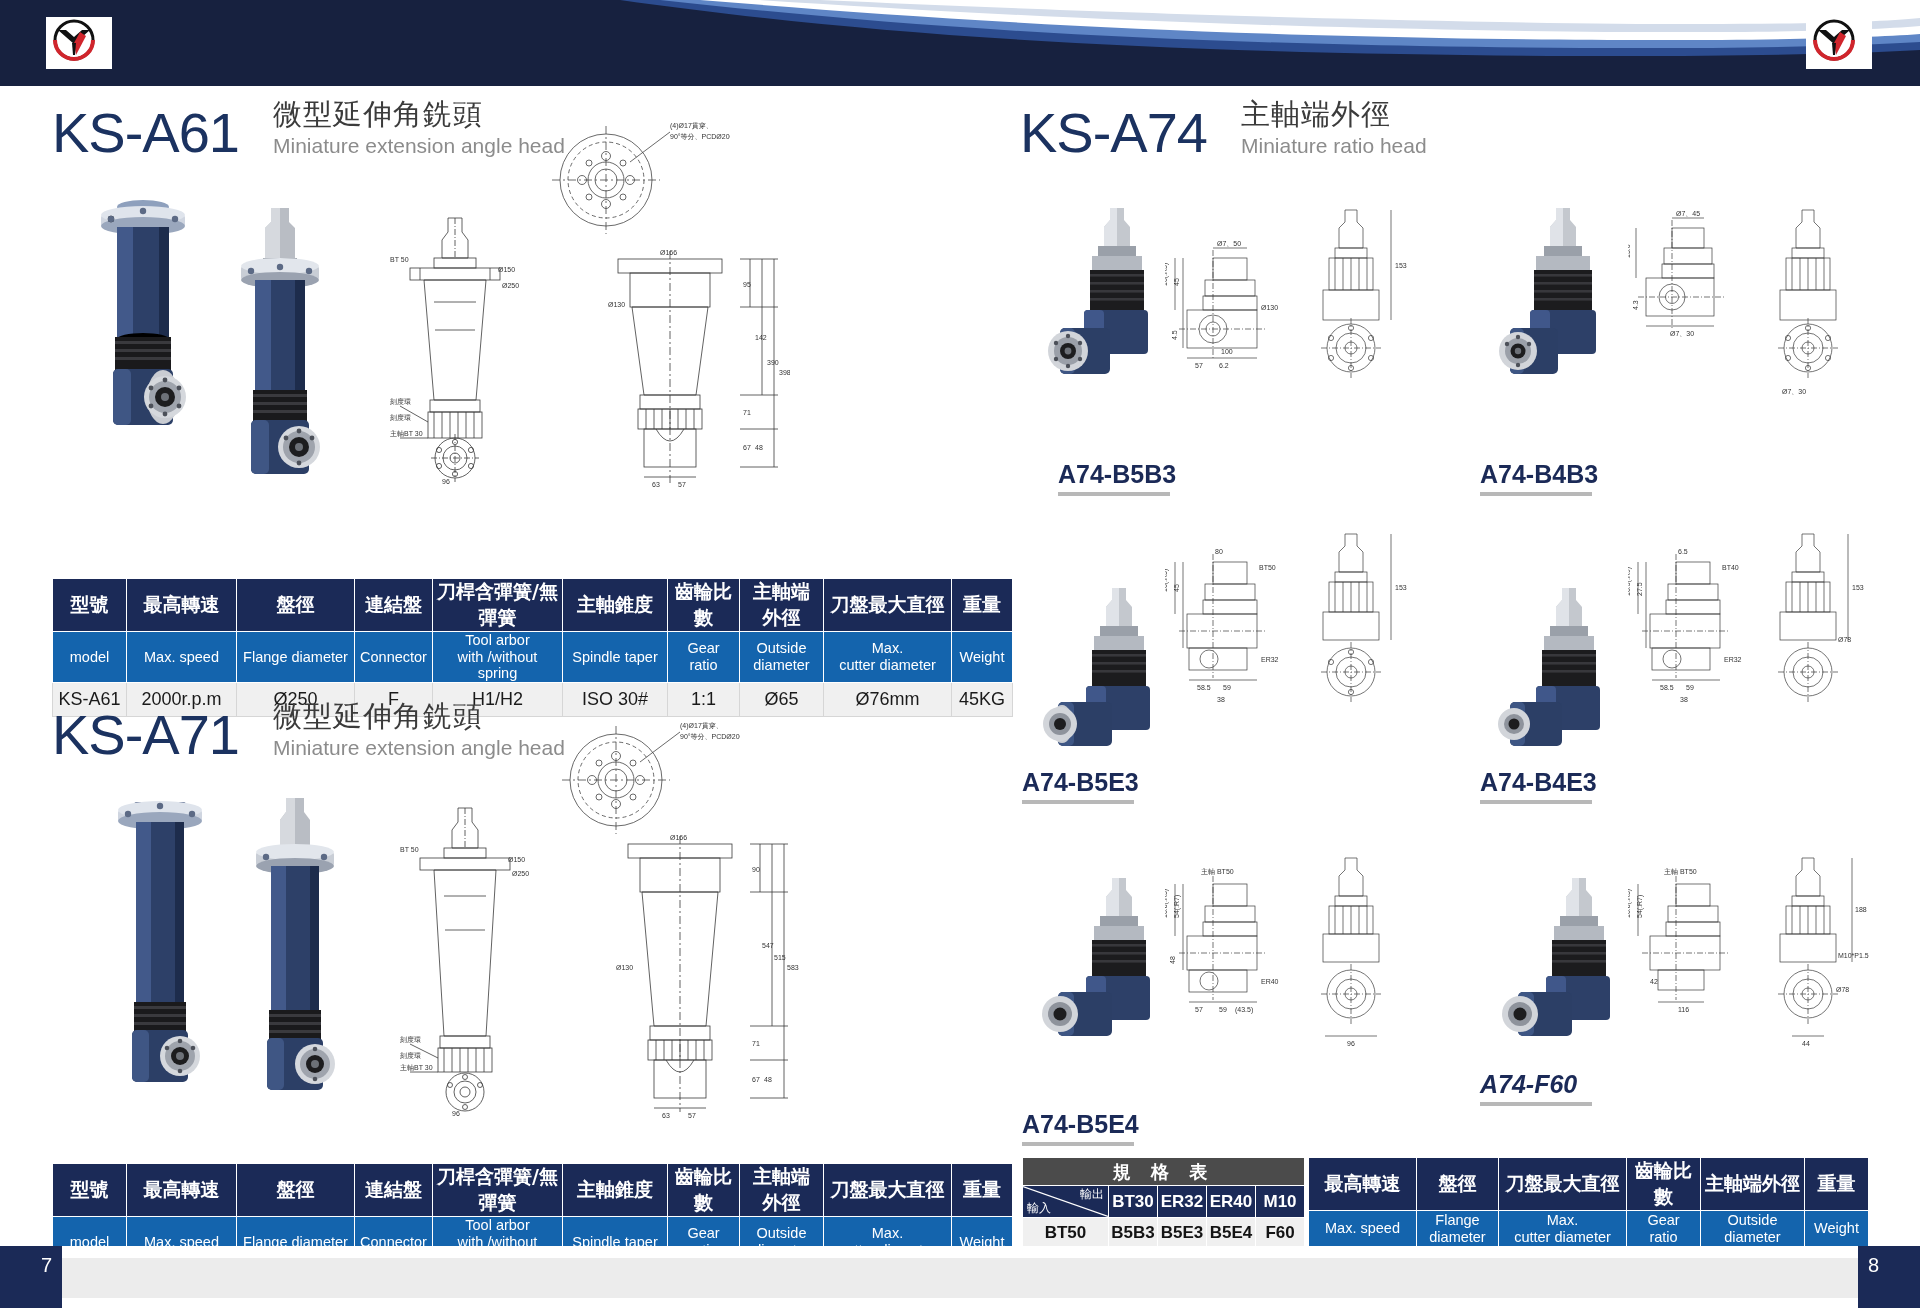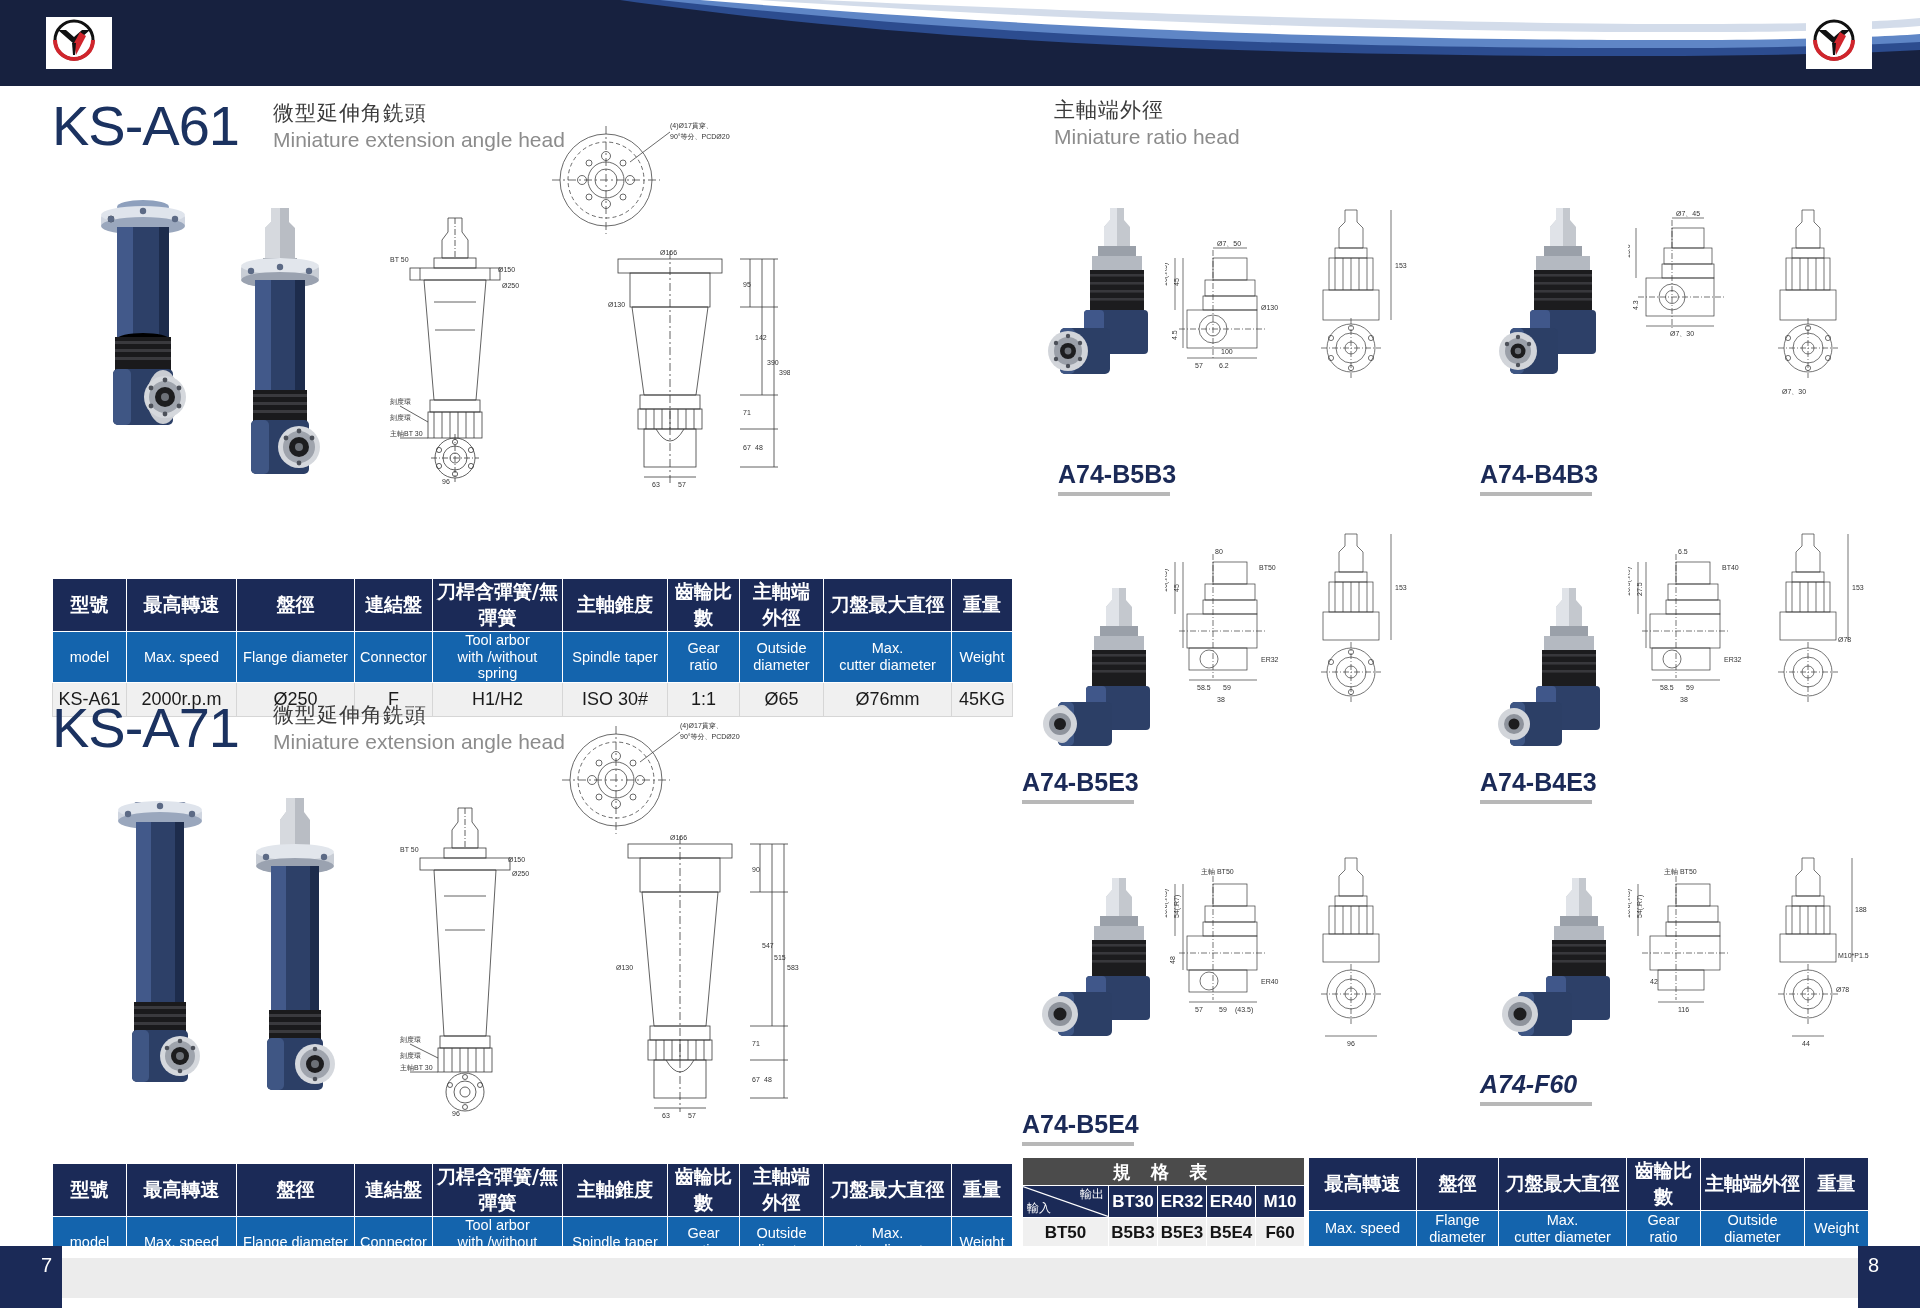--- a/index.html
+++ b/index.html
@@ -22,21 +22,21 @@
   .logo-l { left:46px; top:17px; }
   .logo-r { left:1806px; top:17px; }
 
   
   .prod-head { position:absolute; display:flex; align-items:flex-end; }
   .prod-code {
     font-size:56px; font-weight:400; color:#1b3260; letter-spacing:-1px;
     line-height:1; font-family:"Liberation Sans",sans-serif;
   }
   .prod-names { margin-left:34px; padding-bottom:2px; }
-  .prod-cn { font-size:21px; color:#3b3b3b; line-height:1.15; font-weight:400;
+  .prod-cn { font-size:29px; color:#3b3b3b; line-height:1.15; font-weight:400;
              font-family:"DejaVu Sans",sans-serif; letter-spacing:1px; }
   .prod-en { font-size:21px; color:#8c8c8c; line-height:1.2; margin-top:2px; }
 
   
   table.spec { border-collapse:collapse; position:absolute; table-layout:fixed; }
   table.spec th, table.spec td {
     border:1px solid #ffffff; text-align:center; vertical-align:middle;
   }
   table.spec tr.hdr-cn th {
     background:#1b2a57; color:#ffffff; font-size:19px; font-weight:700;
@@ -562,20 +562,21 @@
     <td>ISO 30#</td>
     <td>1:1</td>
     <td>Ø65</td>
     <td>Ø76mm</td>
     <td>55KG</td>
   </tr>
 </tbody>
   </table>
 
 <div class="prod-head" style="left:1020px; top:98px;">
+  <div class="prod-code">KS-A74</div>
   <div class="prod-names">
     <div class="prod-cn">主軸端外徑</div>
     <div class="prod-en">Miniature ratio head</div>
   </div>
 </div>
 
 <div class="photo" style="left:1030px; top:200px;">
   <svg width="140" height="230" viewBox="0 0 140 230">
     <path d="M80 8 L94 8 L94 20 L100 27 L100 46 L74 46 L74 27 L80 20 Z" fill="#c4c8ce"></path>
     <path d="M80 8 L87 8 L87 46 L74 46 L74 27 L80 20 Z" fill="#e0e3e8"></path>

